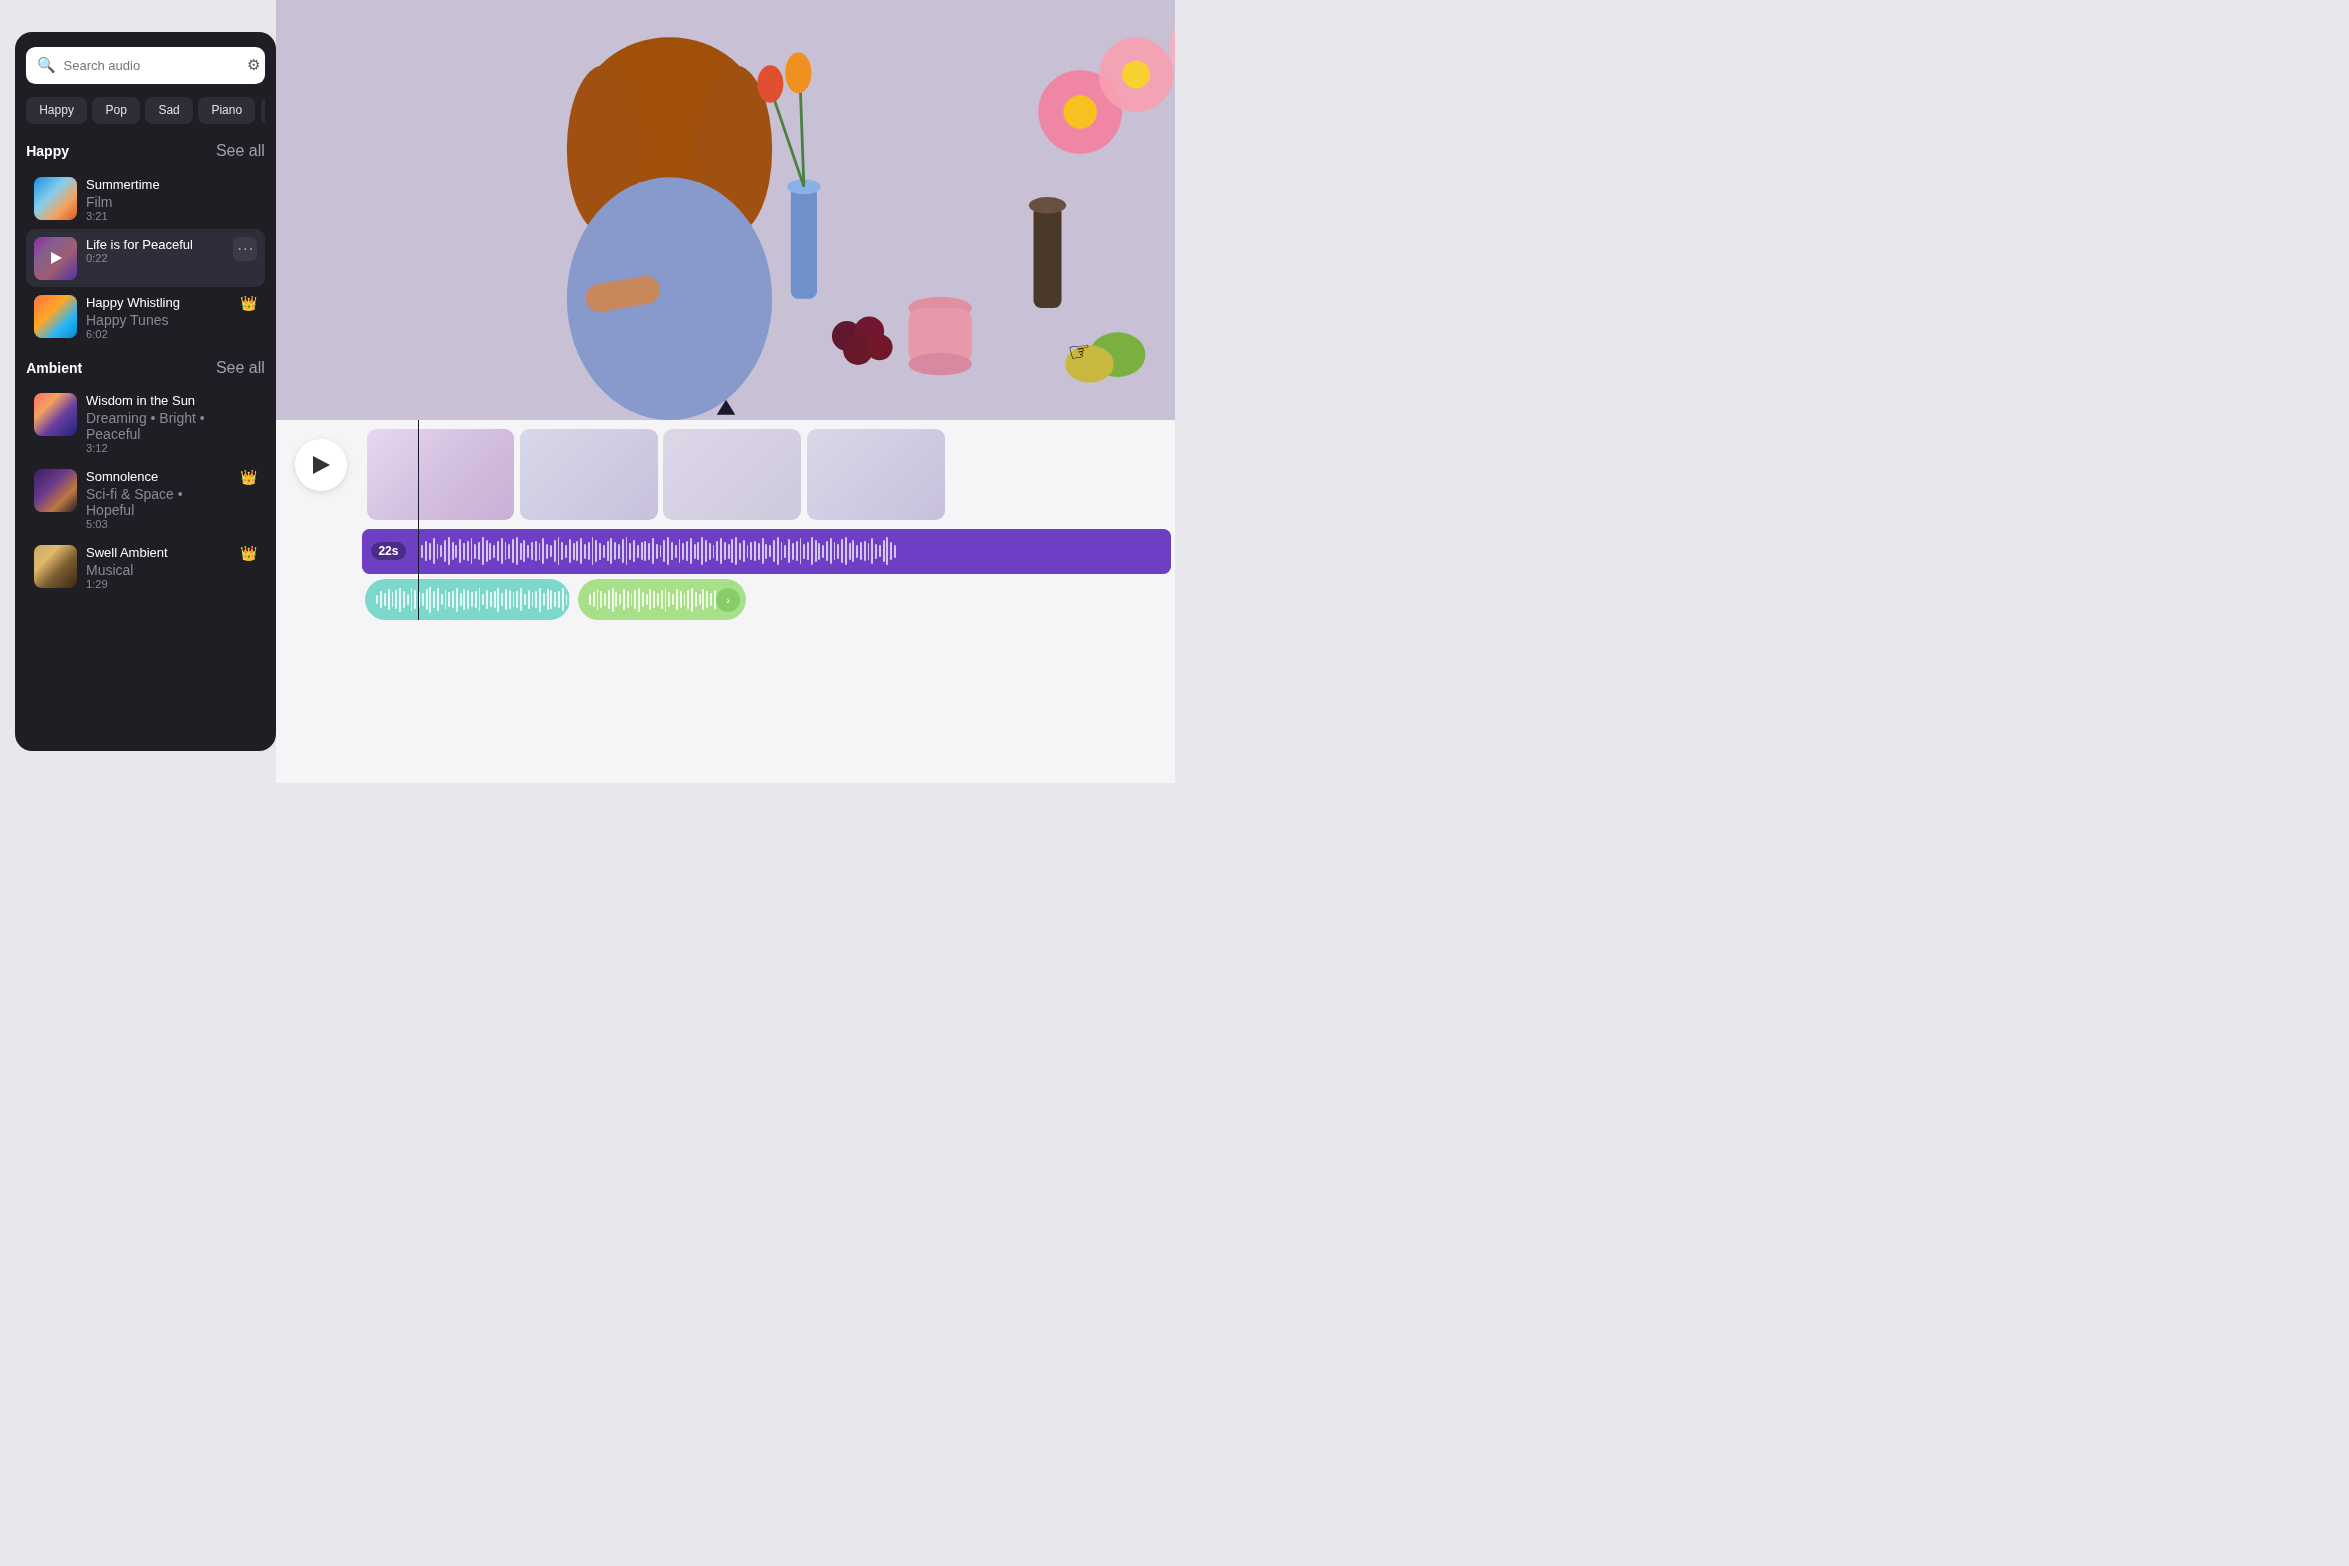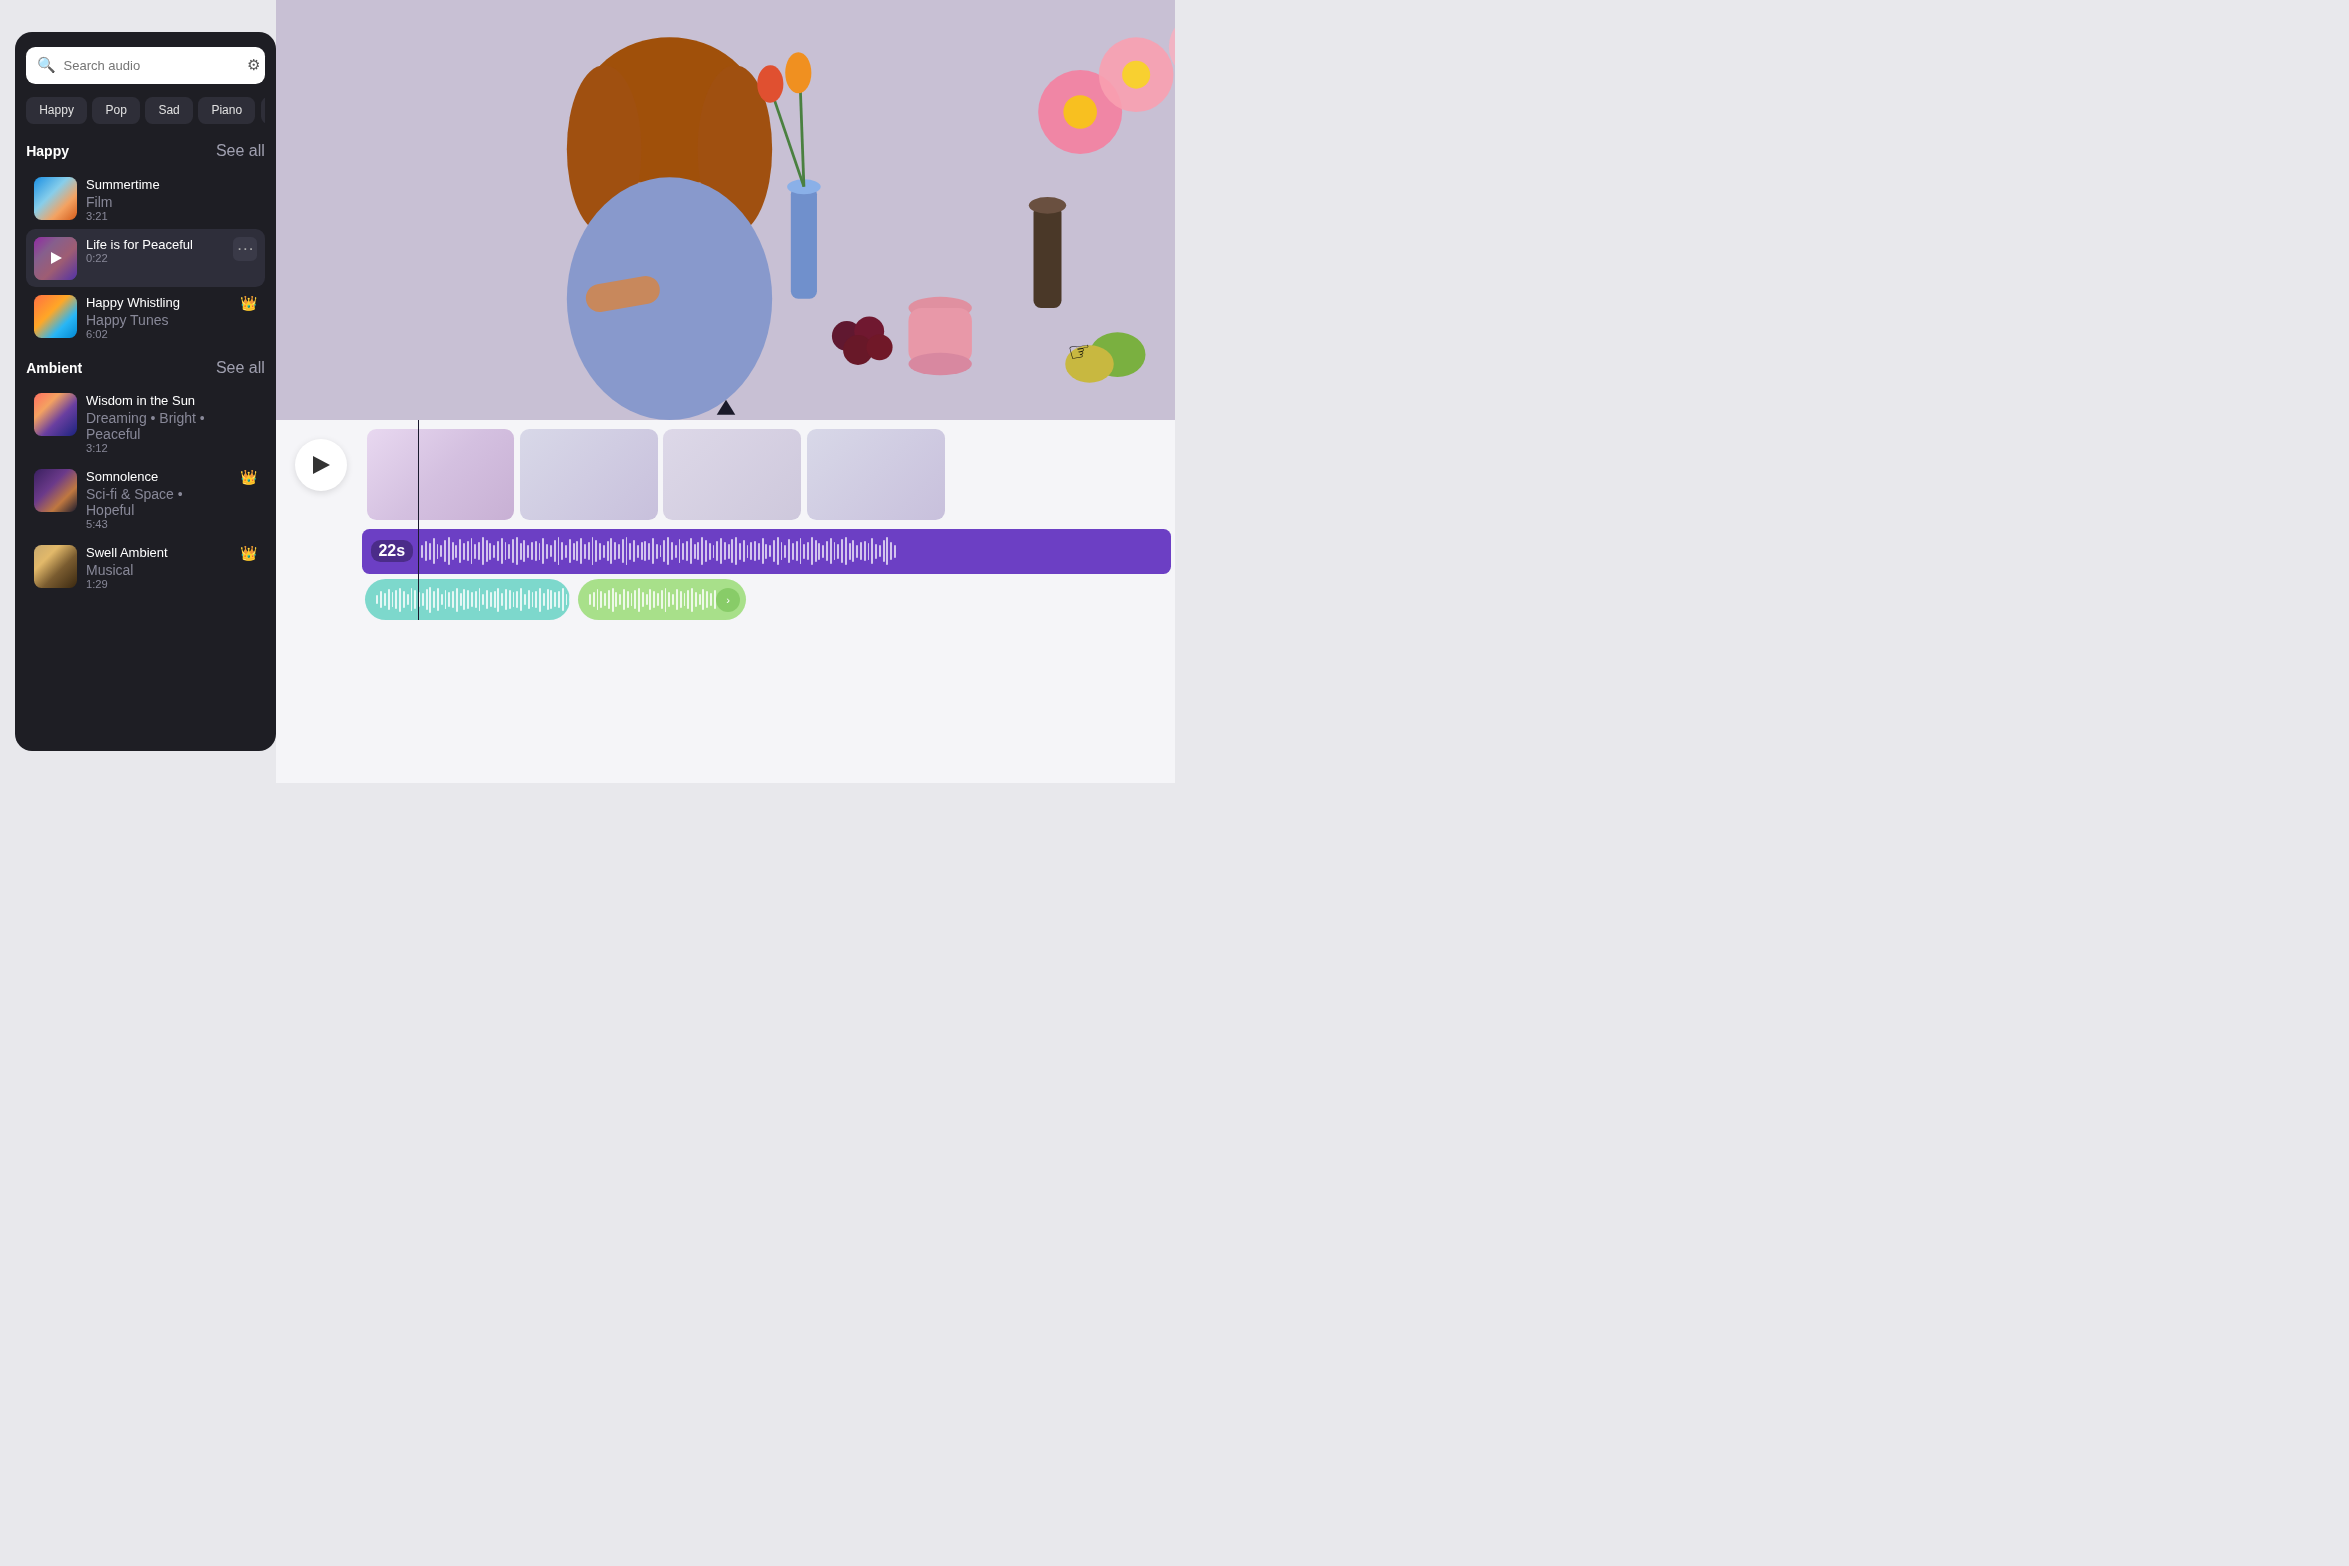--- a/index.html
+++ b/index.html
@@ -289,21 +289,21 @@
       margin: 3.7px 0;
       position: relative;
       display: flex;
       align-items: center;
       overflow: hidden;
     }
     .track-label {
       position: absolute;
       left: 9.3px;
       color: white;
-      font-size: 16px;
+      font-size: 12px;
       font-weight: 600;
       background: rgba(0,0,0,0.3);
       padding: 1.9px 7.5px;
       border-radius: 9.3px;
       z-index: 2;
     }
     .waveform-purple {
       position: absolute;
       inset: 0;
       display: flex;
@@ -457,21 +457,21 @@
       <div class="audio-sub">Dreaming • Bright • Peaceful</div>
       <div class="audio-duration">3:12</div>
     </div>
   </div>
 
   <div class="audio-item">
     <div class="audio-thumb thumb-somnolence"></div>
     <div class="audio-info">
       <div class="audio-name">Somnolence</div>
       <div class="audio-sub">Sci-fi &amp; Space • Hopeful</div>
-      <div class="audio-duration">5:43</div>
+      <div class="audio-duration">5:03</div>
     </div>
     <span class="audio-badge">👑</span>
   </div>
 
   <div class="audio-item">
     <div class="audio-thumb thumb-swell"></div>
     <div class="audio-info">
       <div class="audio-name">Swell Ambient</div>
       <div class="audio-sub">Musical</div>
       <div class="audio-duration">1:29</div>

